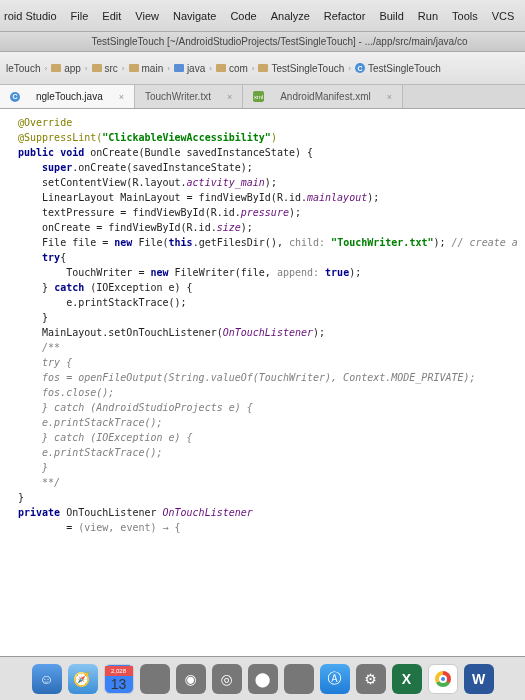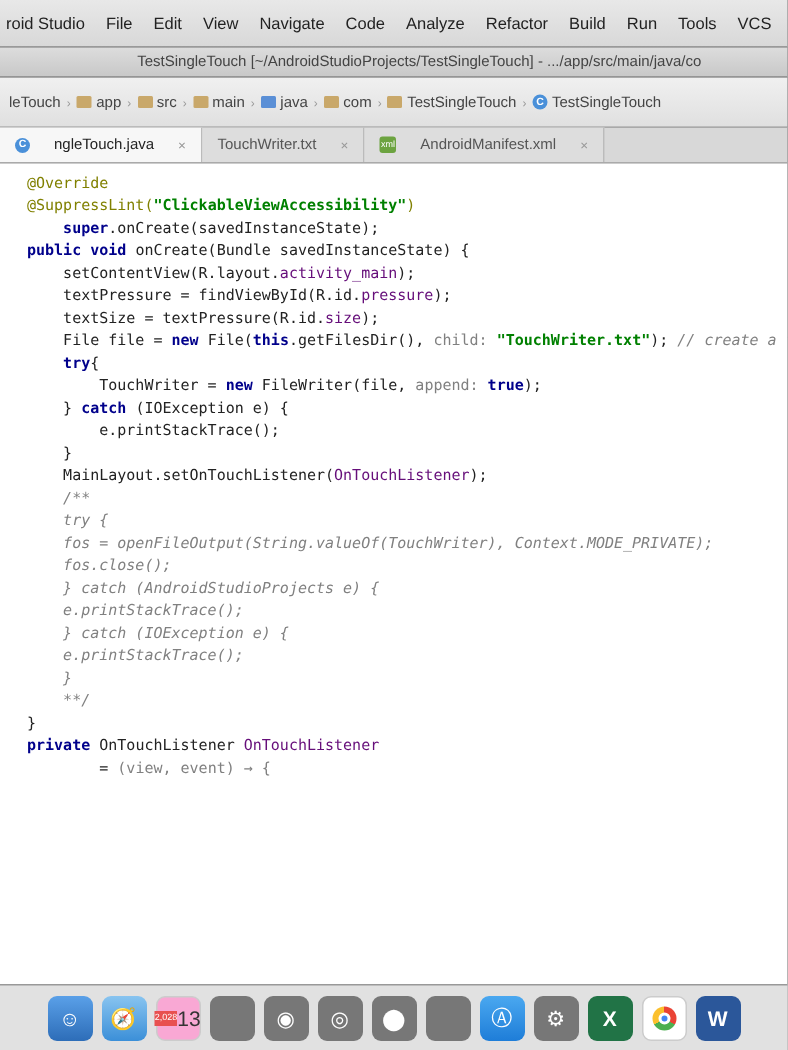--- a/index.html
+++ b/index.html
@@ -109,21 +109,21 @@
   color: #222;
   border-bottom: 1px solid #ccc;
   overflow: hidden;
 }
 .editor .line { white-space: pre; }
 .kw { color: #00008b; font-weight: bold; }
 .ann { color: #808000; }
 .str { color: #008000; font-weight: bold; }
 .arg { color: #808080; }
 .cmt { color: #808080; font-style: italic; }
-.field { color: #660e7a; }
+.field { color: #660e7a; font-style: italic; }
 .struct-footer {
   background: #eee;
   height: 18px;
   display: flex;
   align-items: center;
   padding: 0 8px;
   gap: 8px;
   font-size: 10px;
   color: #555;
   border-bottom: 1px solid #ccc;
@@ -166,21 +166,21 @@
   width: 30px; height: 30px;
   border-radius: 6px;
   display: flex;
   align-items: center;
   justify-content: center;
   color: white;
   font-size: 14px;
 }
 .finder { background: linear-gradient(#5aa0e8,#2d6db8); }
 .safari { background: linear-gradient(#88c4f0,#3b8fd8); position: relative; }
-.calendar { background: #f9a8d4; border: 1px solid #ccc; color: #333; font-size: 9px; }
+.calendar { background: #3b82f6; border: 1px solid #ccc; color: #333; font-size: 9px; flex-direction: column; }
 .calendar .top { background: #e85050; color: white; width: 100%; height: 10px; font-size: 6px; text-align: center; line-height: 10px; }
 .chrome { background: white; border: 1px solid #ccc; }
 .word { background: #2b579a; font-weight: bold; }
 .excel { background: #217346; font-weight: bold; }
 .appstore { background: linear-gradient(#4aa8f0,#1e7dd8); }
 .generic { background: #777; }
 .chrome-inner {
   width: 16px; height: 16px; border-radius: 50%;
   background: conic-gradient(#ea4335 0 120deg, #4caf50 120deg 240deg, #fbc02d 240deg 360deg);
   position: relative;
@@ -265,26 +265,27 @@
   <div class="tab">
     <span class="xml-icon">xml</span>
     <span>AndroidManifest.xml</span>
     <span class="close">×</span>
   </div>
 </div>
 
 <div class="editor">
 <div class="line"><span class="ann">@Override</span></div>
 <div class="line"><span class="ann">@SuppressLint(</span><span class="str">"ClickableViewAccessibility"</span><span class="ann">)</span></div>
+<div class="line"><span class="kw">public void </span><span>onCreate(Bundle savedInstanceState) {</span></div>
 <div class="line"><span class="kw">    super</span><span>.onCreate(savedInstanceState);</span></div>
-<div class="line"><span class="kw">public void </span><span>onCreate(Bundle savedInstanceState) {</span></div>
 <div class="line"><span>    setContentView(R.layout.</span><span class="field">activity_main</span><span>);</span></div>
+<div class="line"><span>    LinearLayout MainLayout = findViewById(R.id.</span><span class="field">mainlayout</span><span>);</span></div>
 <div class="line"></div>
 <div class="line"><span>    textPressure = findViewById(R.id.</span><span class="field">pressure</span><span>);</span></div>
-<div class="line"><span>    textSize = textPressure(R.id.</span><span class="field">size</span><span>);</span></div>
+<div class="line"><span>    onCreate = findViewById(R.id.</span><span class="field">size</span><span>);</span></div>
 <div class="line"><span>    File file = </span><span class="kw">new </span><span>File(</span><span class="kw">this</span><span>.getFilesDir(), </span><span class="arg">child: </span><span class="str">"TouchWriter.txt"</span><span>); </span><span class="cmt">// create a file</span></div>
 <div class="line"></div>
 <div class="line"><span class="kw">    try</span><span>{</span></div>
 <div class="line"><span>        TouchWriter = </span><span class="kw">new </span><span>FileWriter(file, </span><span class="arg">append: </span><span class="kw">true</span><span>);</span></div>
 <div class="line"><span>    } </span><span class="kw">catch </span><span>(IOException e) {</span></div>
 <div class="line">        e.printStackTrace();</div>
 <div class="line">    }</div>
 <div class="line"><span>    MainLayout.setOnTouchListener(</span><span class="field">OnTouchListener</span><span>);</span></div>
 <div class="line"></div>
 <div class="line cmt">    /**</div>

